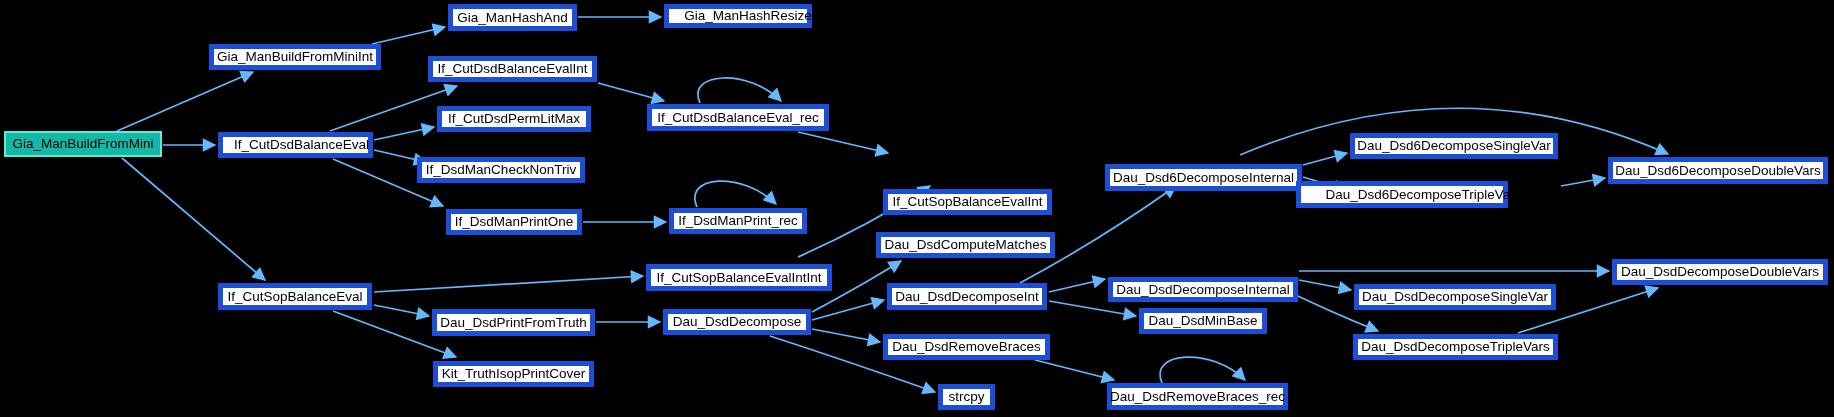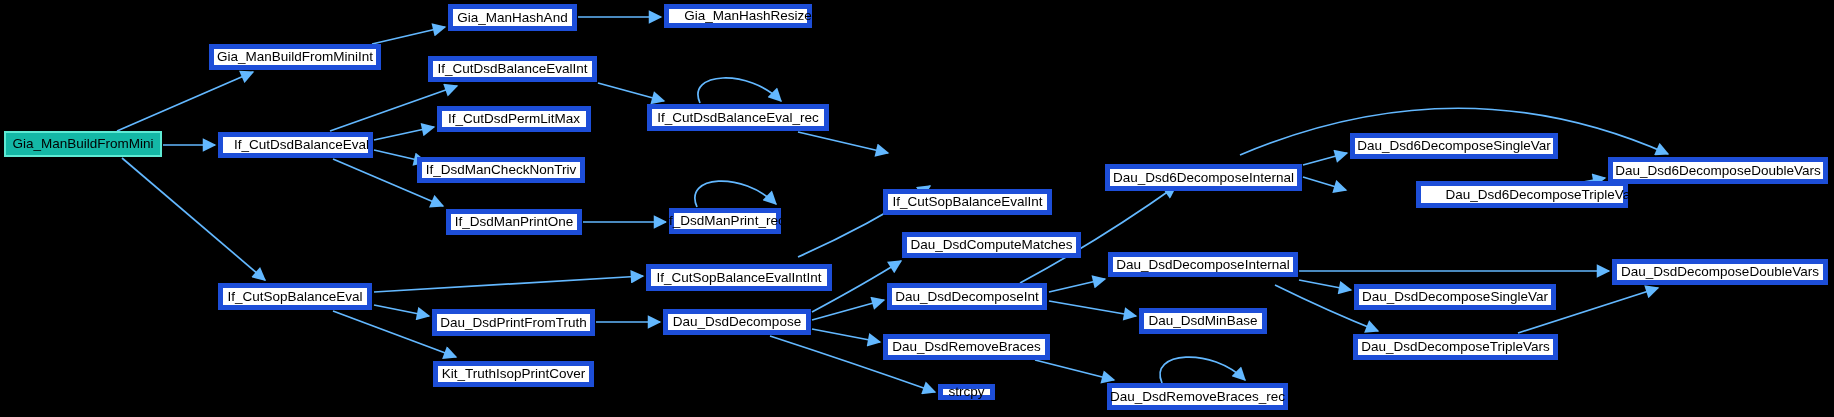--- a/index.html
+++ b/index.html
@@ -102,69 +102,69 @@
       </div>
       <div class="node" style="left: 417px; top: 157px; width: 168px; height: 26px;">
         <span>If_DsdManCheckNonTriv</span>
       </div>
       <div class="node" style="left: 647px; top: 104px; width: 182px; height: 27px;">
         <span>If_CutDsdBalanceEval_rec</span>
       </div>
       <div class="node" style="left: 446px; top: 209px; width: 136px; height: 26px;">
         <span>If_DsdManPrintOne</span>
       </div>
-      <div class="node" style="left: 669px; top: 208px; width: 112px; height: 26px;">
+      <div class="node" style="left: 669px; top: 208px; width: 138px; height: 26px;">
         <span>If_DsdManPrint_rec</span>
       </div>
       <div class="node" style="left: 883px; top: 157px; width: 169px; height: 26px; margin-top: 32px;">
         <span>If_CutSopBalanceEvalInt</span>
       </div>
       <div class="node" style="left: 646px; top: 264px; width: 186px; height: 27px;">
         <span>If_CutSopBalanceEvalIntInt</span>
       </div>
       <div class="node" style="left: 218px; top: 283px; width: 154px; height: 27px;">
         <span>If_CutSopBalanceEval</span>
       </div>
       <div class="node" style="left: 432px; top: 309px; width: 163px; height: 27px;">
         <span>Dau_DsdPrintFromTruth</span>
       </div>
       <div class="node" style="left: 433px; top: 361px; width: 161px; height: 26px;">
         <span>Kit_TruthIsopPrintCover</span>
       </div>
       <div class="node" style="left: 663px; top: 309px; width: 148px; height: 26px;">
         <span>Dau_DsdDecompose</span>
       </div>
-      <div class="node" style="left: 876px; top: 232px; width: 179px; height: 26px; margin-left: 26px;">
+      <div class="node" style="left: 876px; top: 232px; width: 179px; height: 26px;">
         <span>Dau_DsdComputeMatches</span>
       </div>
       <div class="node" style="left: 887px; top: 283px; width: 160px; height: 27px;">
         <span>Dau_DsdDecomposeInt</span>
       </div>
       <div class="node" style="left: 883px; top: 334px; width: 167px; height: 26px; justify-content: center;">
         <span>Dau_DsdRemoveBraces</span>
       </div>
-      <div class="node" style="left: 938px; top: 384px; width: 57px; height: 16px;">
+      <div class="node" style="left: 938px; top: 384px; width: 57px; height: 26px;">
         <span>strcpy</span>
       </div>
       <div class="node" style="left: 1105px; top: 156px; width: 197px; height: 27px; margin-top: 8px;">
         <span>Dau_Dsd6DecomposeInternal</span>
       </div>
-      <div class="node" style="left: 1108px; top: 252px; width: 190px; height: 25px;">
+      <div class="node" style="left: 1108px; top: 277px; width: 190px; height: 25px;">
         <span>Dau_DsdDecomposeInternal</span>
       </div>
       <div class="node" style="left: 1139px; top: 308px; width: 128px; height: 26px;">
         <span>Dau_DsdMinBase</span>
       </div>
       <div class="node" style="left: 1107px; top: 383px; width: 181px; height: 27px;">
         <span>Dau_DsdRemoveBraces_rec</span>
       </div>
       <div class="node" style="left: 1350px; top: 133px; width: 208px; height: 26px;">
         <span>Dau_Dsd6DecomposeSingleVar</span>
       </div>
-      <div class="node" style="left: 1416px; top: 181px; width: 212px; height: 27px; padding-left: 43px;">
+      <div class="node" style="left: 1296px; top: 181px; width: 212px; height: 27px; padding-left: 43px;">
         <span>Dau_Dsd6DecomposeTripleVars</span>
       </div>
       <div class="node" style="left: 1608px; top: 157px; width: 220px; height: 27px;">
         <span>Dau_Dsd6DecomposeDoubleVars</span>
       </div>
       <div class="node" style="left: 1354px; top: 284px; width: 202px; height: 26px;">
         <span>Dau_DsdDecomposeSingleVar</span>
       </div>
       <div class="node" style="left: 1353px; top: 334px; width: 205px; height: 26px;">
         <span>Dau_DsdDecomposeTripleVars</span>

